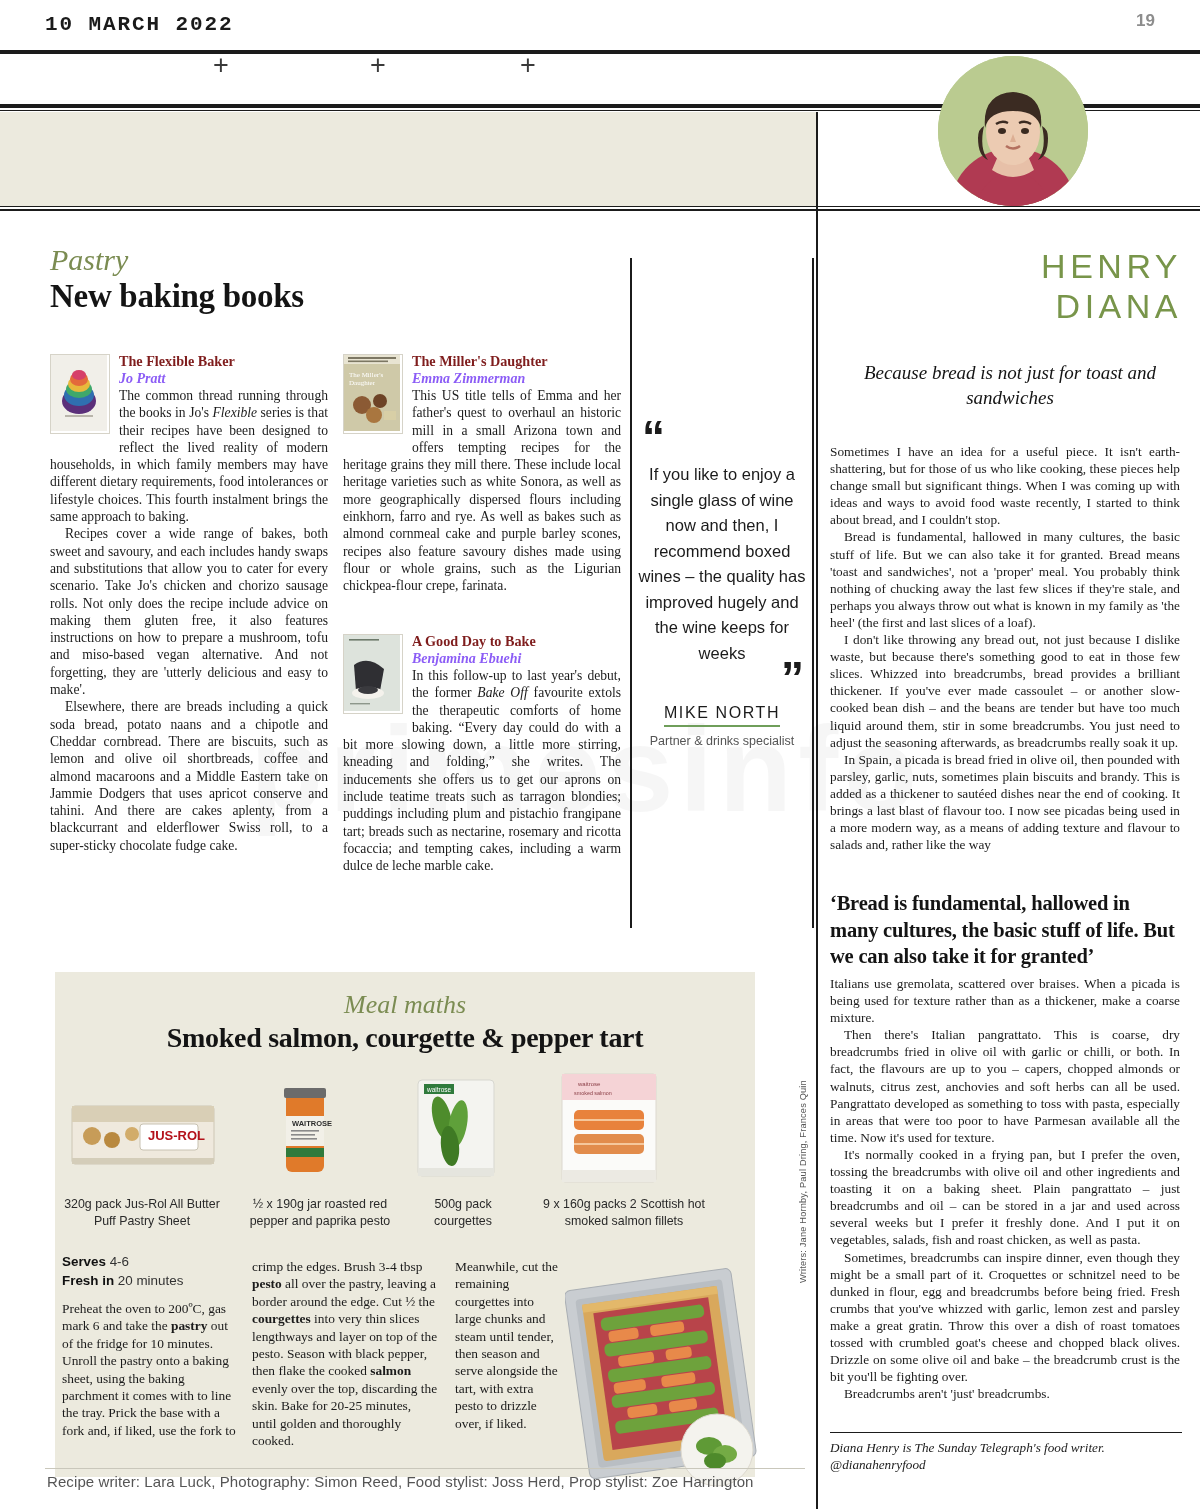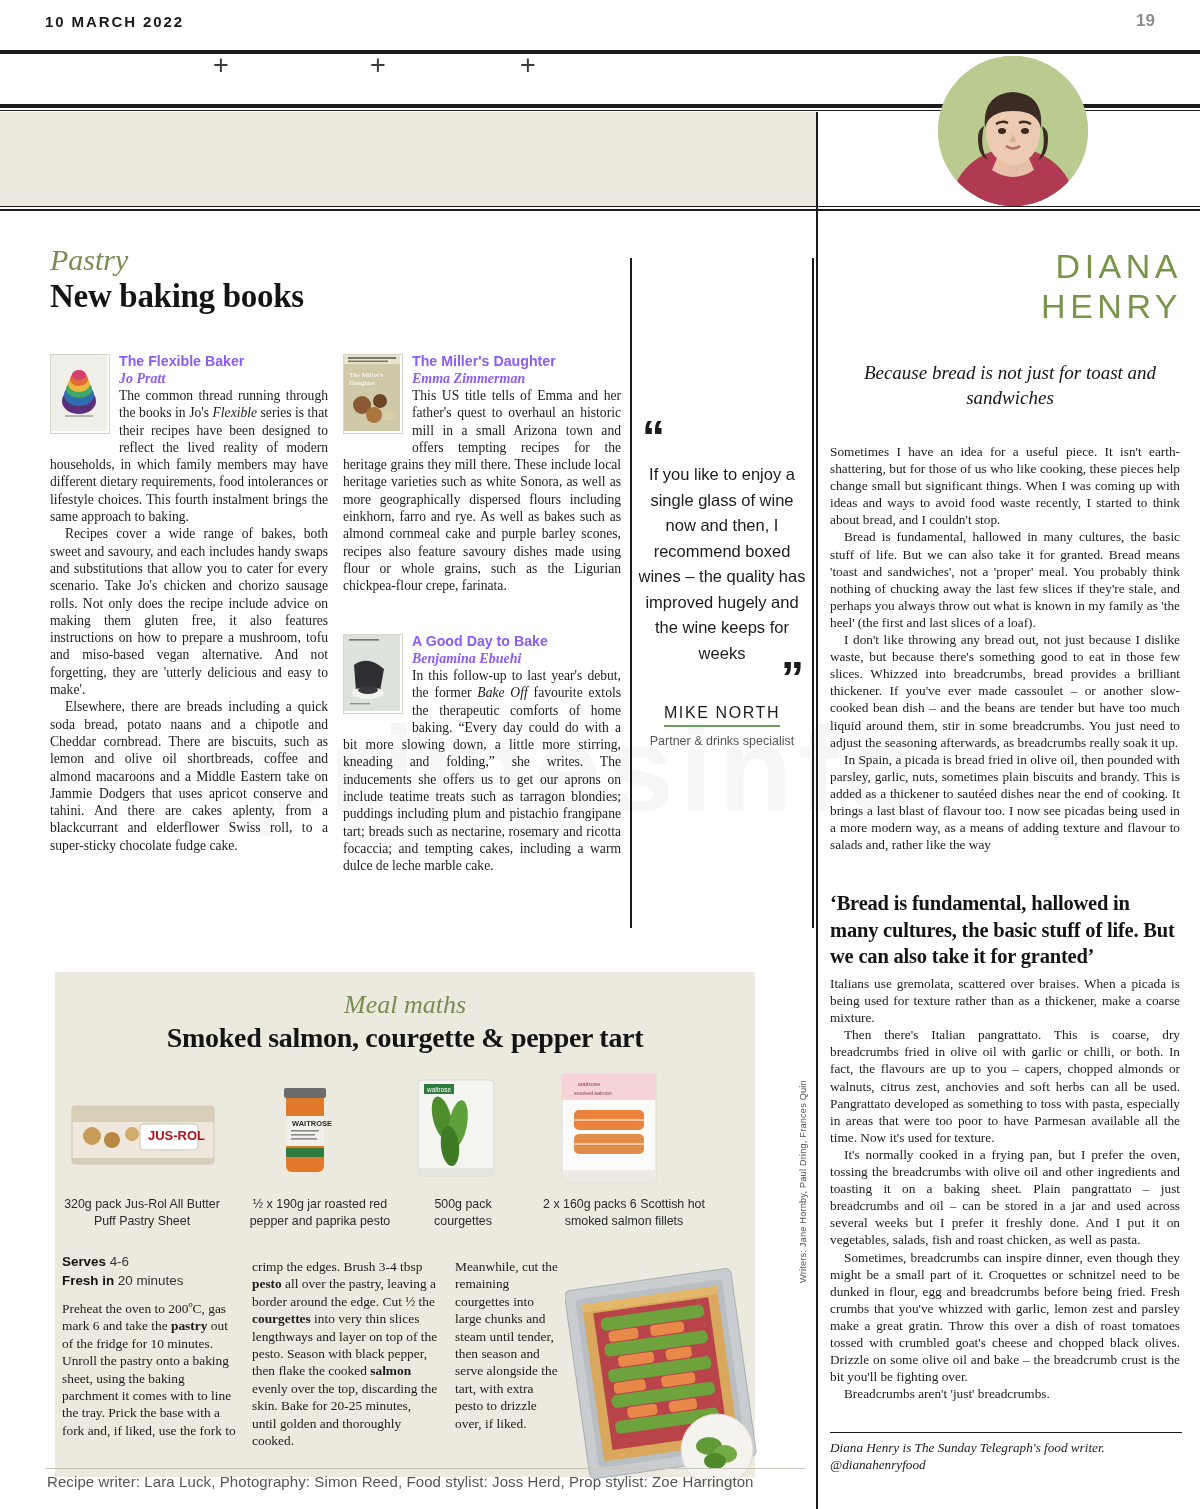--- a/index.html
+++ b/index.html
@@ -5,22 +5,22 @@
   html,body{margin:0;padding:0;}
   body{
     width:1200px;height:1509px;background:#ffffff;
     font-family:"Liberation Serif",serif;color:#1a1a1a;
     position:relative;overflow:hidden;
   }
   .page{position:absolute;inset:0;}
 
   
   .masthead{position:absolute;left:0;top:0;width:1200px;height:50px;}
-  .mast-date{position:absolute;left:45px;top:13px;font-family:Liberation Sans, sans-serif;
-    font-size:15px;letter-spacing:1.9px;font-weight:600;color:#1a1a1a;}
+  .mast-date{position:absolute;left:45px;top:13px;font-family:Liberation Mono, monospace;
+    font-size:21px;letter-spacing:1.9px;font-weight:600;color:#1a1a1a;}
   .mast-page{position:absolute;right:45px;top:11px;font-family:"Liberation Sans",sans-serif;
     font-size:17px;font-weight:600;color:#8d8d8d;}
   .rule-thick{position:absolute;left:0;width:1200px;height:4px;background:#1b1b1b;}
   .rule-thin{position:absolute;left:0;width:1200px;height:1px;background:#1b1b1b;}
 
   
   .band{position:absolute;left:0;top:112px;width:1200px;height:94px;background:#eceade;}
   .band-white{position:absolute;left:818px;top:112px;width:382px;height:94px;background:#ffffff;}
 
   
@@ -33,22 +33,22 @@
 
   
   .books-kicker{position:absolute;left:50px;top:243px;font-size:30px;font-style:italic;
     color:#7b8c52;font-family:"Liberation Serif",serif;}
   .books-title{position:absolute;left:50px;top:278px;font-size:33px;font-weight:bold;
     letter-spacing:-0.3px;color:#141414;}
 
   .bookcol{position:absolute;font-size:13.6px;line-height:17.3px;text-align:justify;color:#1b1b1b;}
   .bookcol p{margin:0;}
   .bookcol p.ind{text-indent:15px;}
-  .bk-head{font-family:Liberation Sans, sans-serif;font-weight:bold;font-size:14.2px;
-    color:#8b5cf6;line-height:18px;}
+  .bk-head{font-family:Liberation Serif, serif;font-weight:bold;font-size:14.2px;
+    color:#7f1d1d;line-height:18px;}
   .bk-author{font-weight:bold;font-style:italic;font-size:14px;line-height:17px;color:#8b5cf6;}
   .bk-thumb{float:left;width:58px;height:78px;margin:2px 9px 9px 0;border:1px solid #d6d3c8;}
   .bk-body-first{overflow:hidden;}
 
   
   .quote-rule-l{position:absolute;left:630px;top:258px;width:2px;height:670px;background:#1b1b1b;}
   .quote-rule-r{position:absolute;left:812px;top:258px;width:2px;height:670px;background:#1b1b1b;}
   .quote-box{position:absolute;left:638px;top:424px;width:168px;text-align:center;
     font-family:"Liberation Sans",sans-serif;}
   .q-open{font-size:46px;line-height:26px;font-weight:bold;color:#1b1b1b;text-align:left;
@@ -219,22 +219,22 @@
   <div class="quote-rule-r"></div>
   <div class="quote-box">
     <div class="q-open">“</div>
     <div class="q-text">If you like to enjoy a single glass of wine now and then, I recommend boxed wines – the quality has improved hugely and the wine keeps for weeks</div>
     <div class="q-close">”</div>
     <div><span class="q-name">MIKE NORTH</span></div>
     <div class="q-role">Partner &amp; drinks specialist</div>
   </div>
 
   <div class="dh-name">
+    <div>HENRY</div>
     <div>DIANA</div>
-    <div>HENRY</div>
   </div>
   <div class="dh-standfirst">Because bread is not just for toast and sandwiches</div>
 
   <div class="dh-body">
     <p>Sometimes I have an idea for a useful piece. It isn't earth-shattering, but for those of us who like cooking, these pieces help change small but significant things. When I was coming up with ideas and ways to avoid food waste recently, I started to think about bread, and I couldn't stop.</p>
     <p class="ind">Bread is fundamental, hallowed in many cultures, the basic stuff of life. But we can also take it for granted. Bread means 'toast and sandwiches', not a 'proper' meal. You probably think nothing of chucking away the last few slices if they're stale, and perhaps you always throw out what is known in my family as 'the heel' (the first and last slices of a loaf).</p>
     <p class="ind">I don't like throwing any bread out, not just because I dislike waste, but because there's something good to eat in those few slices. Whizzed into breadcrumbs, bread provides a brilliant thickener. If you've ever made cassoulet – or another slow-cooked bean dish – and the beans are tender but have too much liquid around them, stir in some breadcrumbs. You just need to adjust the seasoning afterwards, as breadcrumbs really soak it up.</p>
     <p class="ind">In Spain, a picada is bread fried in olive oil, then pounded with parsley, garlic, nuts, sometimes plain biscuits and brandy. This is added as a thickener to sautéed dishes near the end of cooking. It brings a last blast of flavour too. I now see picadas being used in a more modern way, as a means of adding texture and flavour to salads and, rather like the way</p>
   </div>
 
@@ -310,21 +310,21 @@
       <rect x="22" y="40" width="70" height="20" rx="5" fill="#e8823c"></rect>
       <rect x="22" y="64" width="70" height="20" rx="5" fill="#e28c4b"></rect>
       <path d="M22 50 h70 M22 74 h70" stroke="#f5c79b" stroke-width="2"></path>
       <rect x="10" y="100" width="94" height="12" fill="#eceae3"></rect>
     </svg>
   </div>
 
   <div class="ingcap" style="left:62px;width:160px">320g pack Jus-Rol All Butter Puff Pastry Sheet</div>
   <div class="ingcap" style="left:236px;width:168px">½ x 190g jar roasted red pepper and paprika pesto</div>
   <div class="ingcap" style="left:408px;width:110px">500g pack courgettes</div>
-  <div class="ingcap" style="left:526px;width:196px">2 x 160g packs 6 Scottish hot smoked salmon fillets</div>
+  <div class="ingcap" style="left:526px;width:196px">9 x 160g packs 2 Scottish hot smoked salmon fillets</div>
 
   <div class="meta">
     <div><b>Serves</b>
       <span>4-6</span></div>
     <div><b>Fresh in</b>
       <span>20 minutes</span></div>
   </div>
 
   <div class="mcol" style="left:62px;top:1300px;width:176px">
     <p>Preheat the oven to 200ºC, gas mark 6 and take the <b>pastry</b> out of the fridge for 10 minutes. Unroll the pastry onto a baking sheet, using the baking parchment it comes with to line the tray. Prick the base with a fork and, if liked, use the fork to</p>

